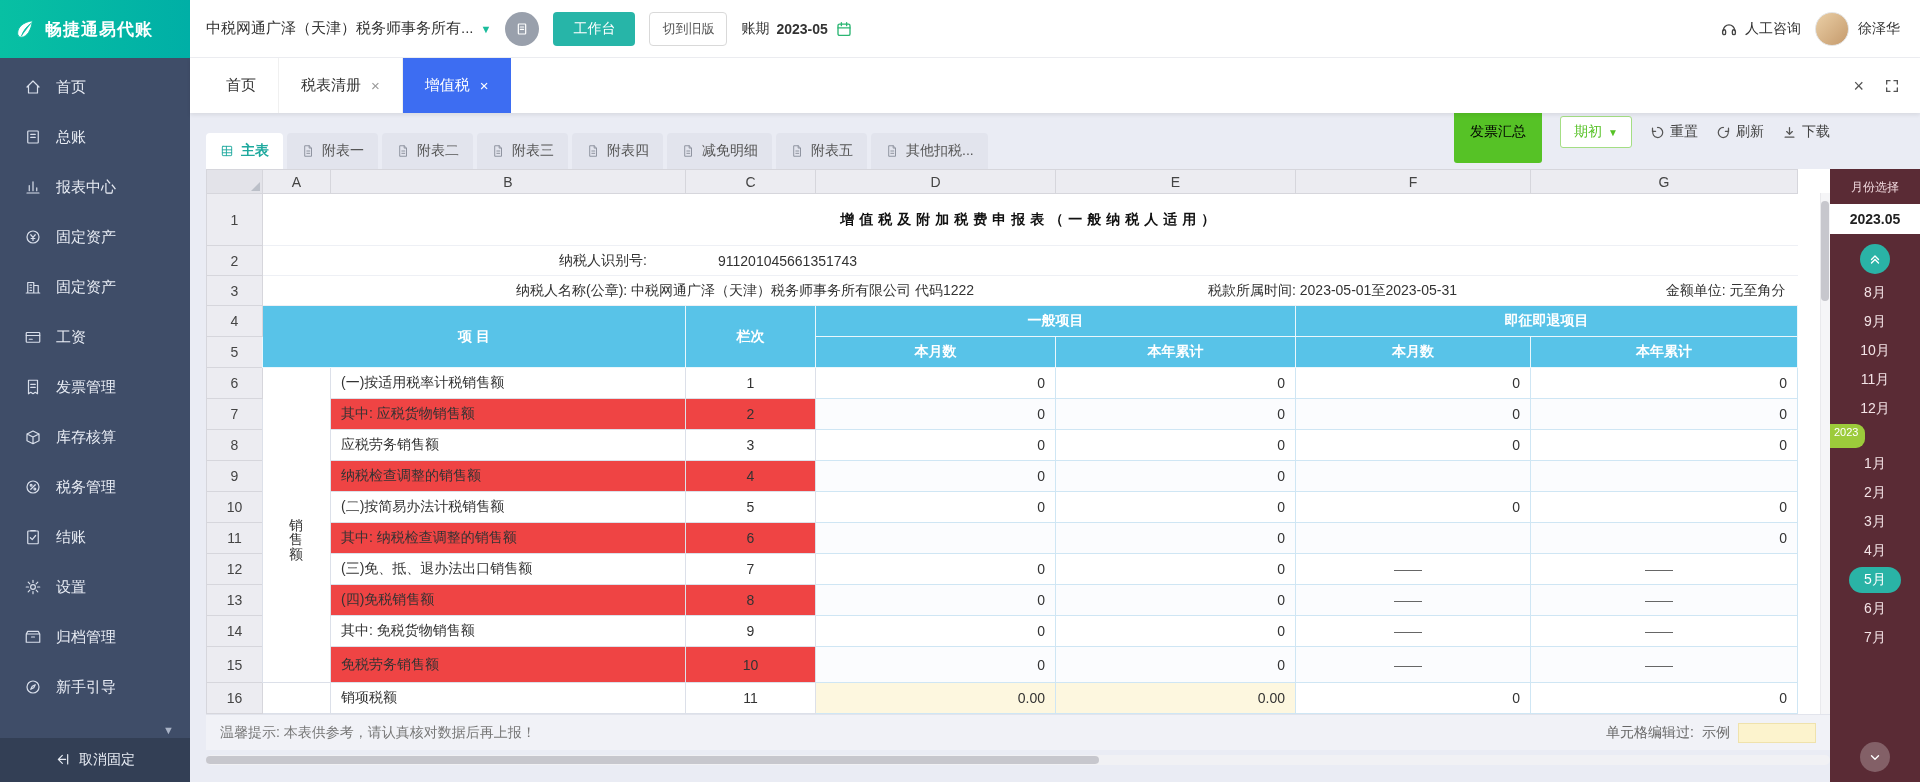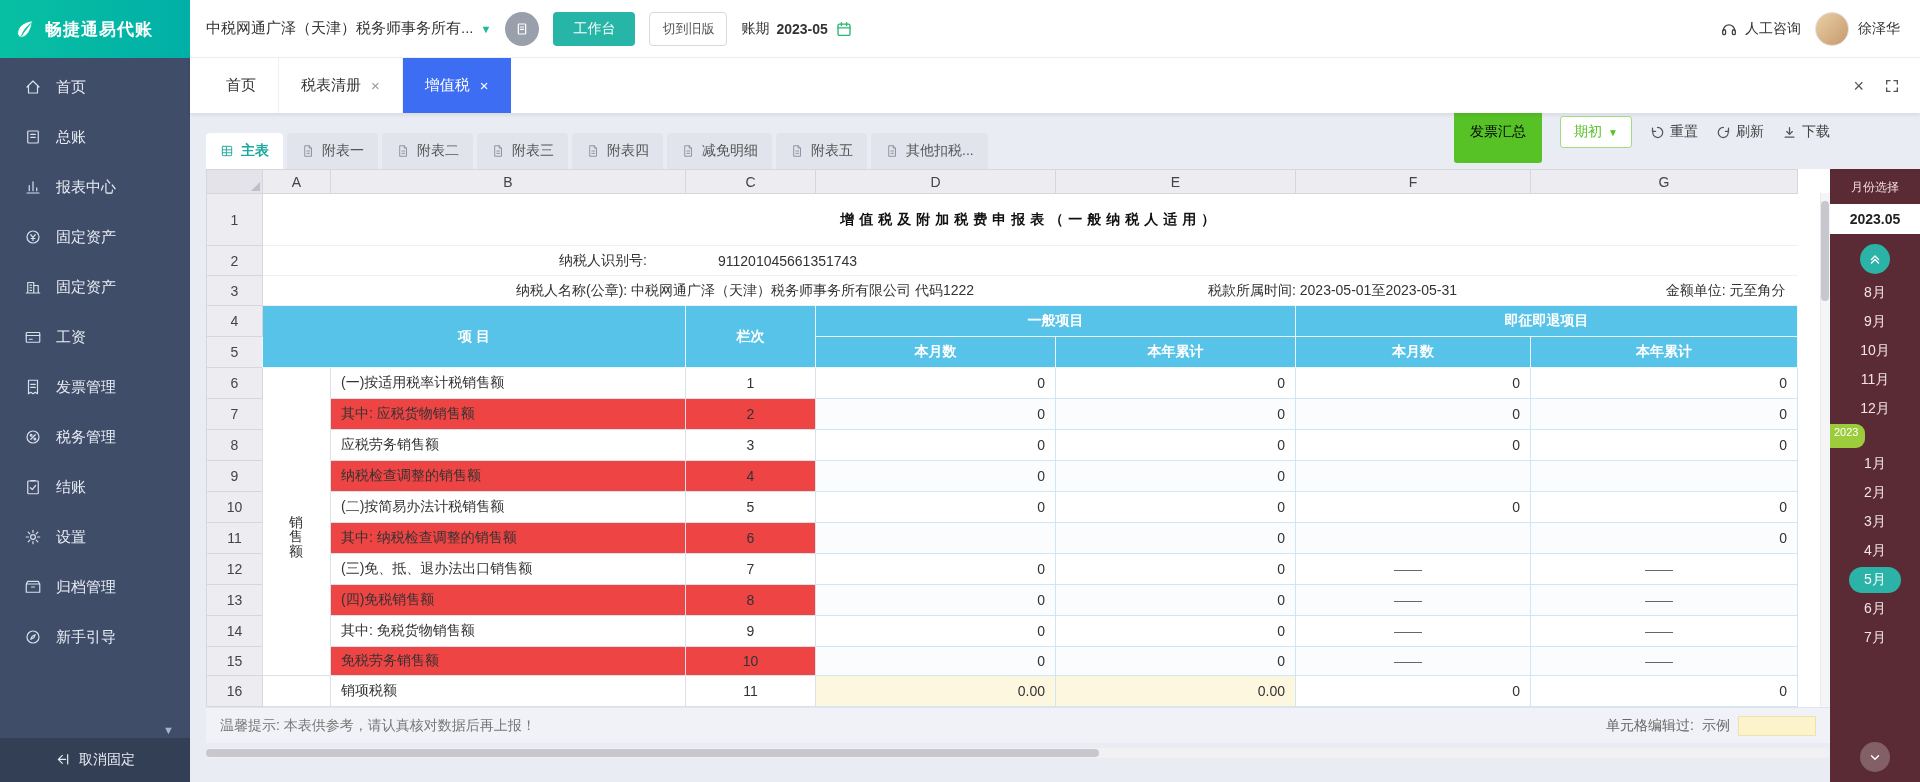--- a/index.html
+++ b/index.html
@@ -161,20 +161,28 @@
           <span>工资</span>
         </div>
         <div class="menu-item">
           <span class="mi-icon">
             <svg width="18" height="18" viewBox="0 0 24 24" fill="none" stroke="currentColor" stroke-width="1.6" stroke-linecap="round" stroke-linejoin="round">
               <path d="M6 3 H18 V21 L15 19 L12 21 L9 19 L6 21 Z"></path>
               <path d="M9 8.5 H15 M9 12.5 H15"></path>
             </svg>
           </span>
           <span>发票管理</span>
+        </div>
+        <div class="menu-item">
+          <span class="mi-icon">
+            <svg width="18" height="18" viewBox="0 0 24 24" fill="none" stroke="currentColor" stroke-width="1.6" stroke-linecap="round" stroke-linejoin="round">
+              <path d="M4 8 L12 4 L20 8 V17 L12 21 L4 17 Z M4 8 L12 12 L20 8 M12 12 V21"></path>
+            </svg>
+          </span>
+          <span>库存核算</span>
         </div>
         <div class="menu-item">
           <span class="mi-icon">
             <svg width="18" height="18" viewBox="0 0 24 24" fill="none" stroke="currentColor" stroke-width="1.6" stroke-linecap="round" stroke-linejoin="round">
               <circle cx="12" cy="12" r="8"></circle>
               <path d="M9 15 L15 9"></path>
               <circle cx="9.5" cy="9.5" r="1.2"></circle>
               <circle cx="14.5" cy="14.5" r="1.2"></circle>
             </svg>
           </span>
@@ -537,21 +545,21 @@
                 </tr>
                 <tr class="" style="height:31px">
                   <td class="rownum">14</td>
                   <td class="item-cell">其中: 免税货物销售额</td>
                   <td class="no-cell">9</td>
                   <td class="val-cell">0</td>
                   <td class="val-cell">0</td>
                   <td class="val-cell dash">——</td>
                   <td class="val-cell dash">——</td>
                 </tr>
-                <tr class="stripe" style="height:29px">
+                <tr class="stripe" style="height:36px">
                   <td class="rownum">15</td>
                   <td class="item-cell">免税劳务销售额</td>
                   <td class="no-cell">10</td>
                   <td class="val-cell">0</td>
                   <td class="val-cell">0</td>
                   <td class="val-cell dash">——</td>
                   <td class="val-cell dash">——</td>
                 </tr>
                 <tr class="" style="height:31px">
                   <td class="rownum">16</td>

